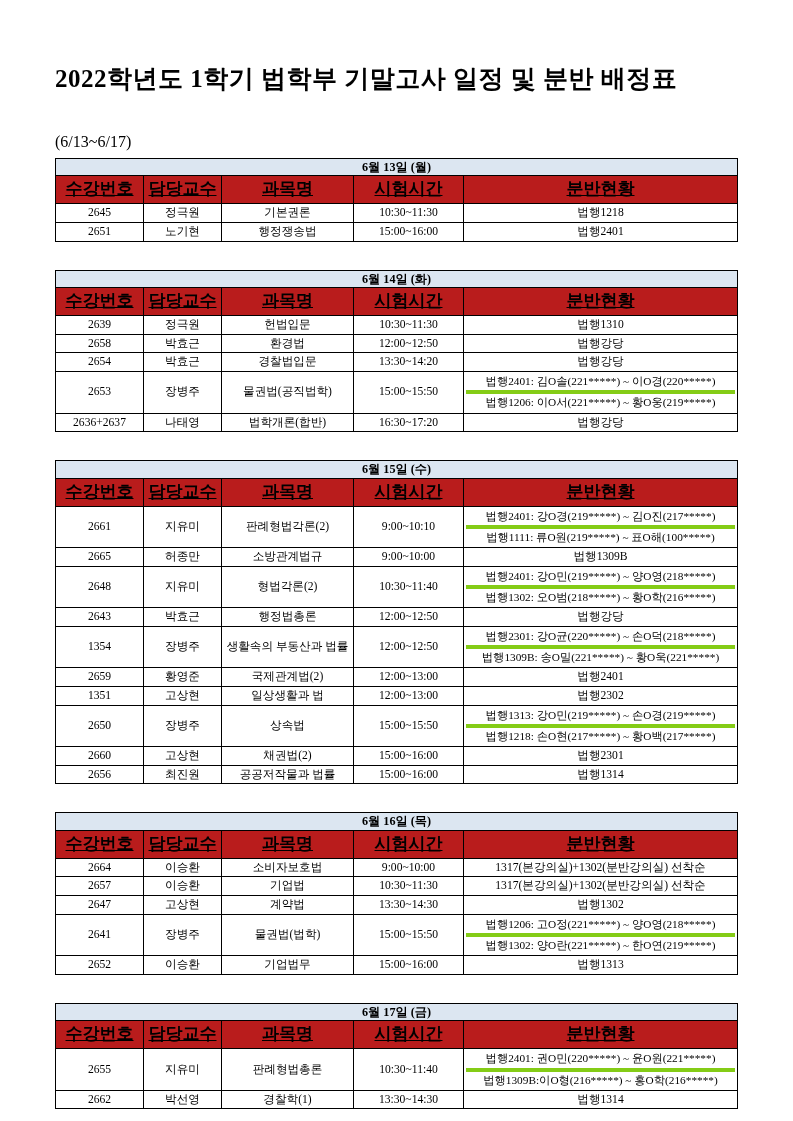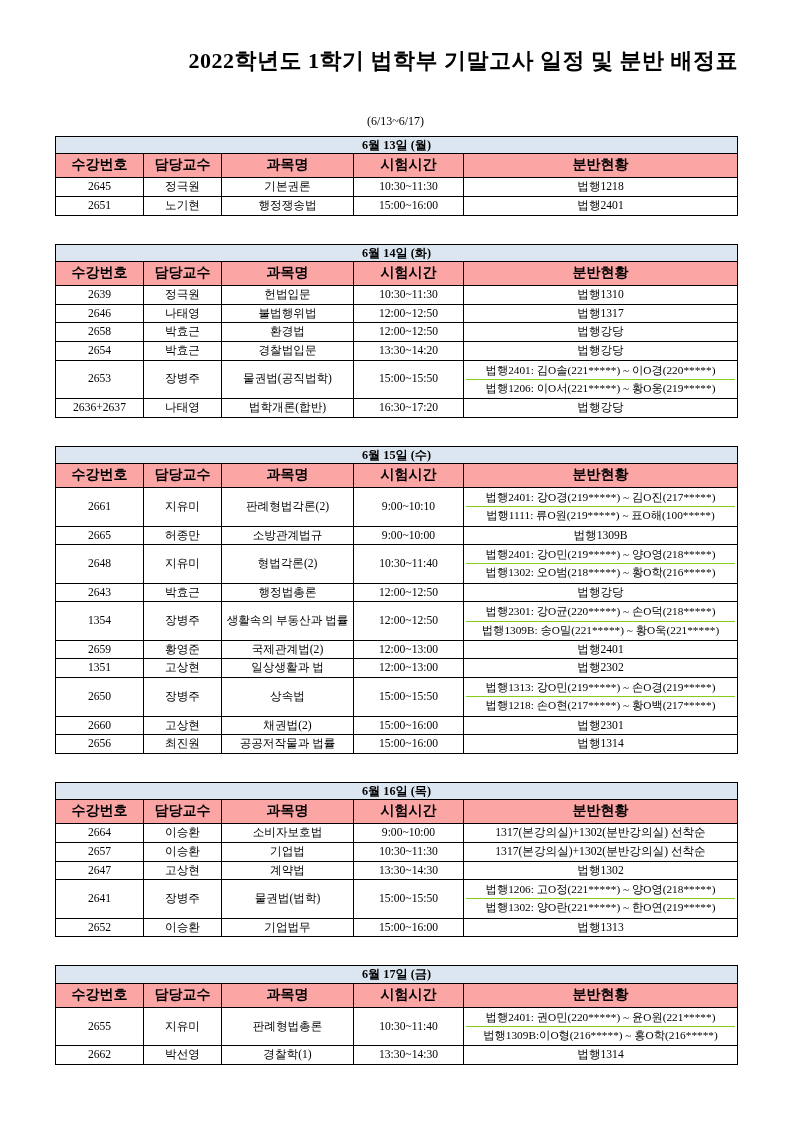--- a/index.html
+++ b/index.html
@@ -15,30 +15,30 @@
     position: relative;
   }
   .page {
     width: 793px;
     height: 1121px;
     box-sizing: border-box;
     padding: 0 55px;
     position: relative;
   }
   .doc-title {
-    text-align: right;
-    font-size: 22px;
+    text-align: left;
+    font-size: 25px;
     font-weight: bold;
     letter-spacing: 0.5px;
-    margin-top: 46px;
+    margin-top: 62px;
     margin-bottom: 0;
   }
   .date-range {
-    text-align: center;
-    font-size: 12px;
+    text-align: left;
+    font-size: 16px;
     margin-top: 38px;
     margin-right: 2px;
     margin-bottom: 7px;
   }
   table.sched {
     width: 100%;
     border-collapse: collapse;
     table-layout: fixed;
     margin-bottom: 28px;
   }
@@ -51,31 +51,32 @@
     vertical-align: middle;
     font-weight: normal;
   }
   tr.day-head td {
     background: #dce6f1;
     font-size: 12.2px;
     font-weight: bold;
     padding: 0;
   }
   tr.col-head td {
-    background: #fca5a5;
+    background: #b91c1c;
     font-weight: bold;
-    font-size: 14px;
+    font-size: 17px;
     padding: 2px;
+    text-decoration: underline;
   }
   td.sub {
     padding: 0;
     border: none;
   }
   td.sub .line {
-    border-bottom: 1px solid #84cc16;
+    border-bottom: 4px solid #84cc16;
     padding: 1px 2px;
     font-size: 11.3px;
     line-height: 1.35;
   }
   td.sub .line:last-child {
     border-bottom: none;
   }
   .c0 { width: 88px; }
   .c1 { width: 78px; }
   .c2 { width: 132px; }
@@ -144,27 +145,20 @@
             <td>분반현황</td>
           </tr>
           <tr>
             <td>2639</td>
             <td>정극원</td>
             <td>헌법입문</td>
             <td>10:30~11:30</td>
             <td>법행1310</td>
           </tr>
           <tr>
-            <td>2646</td>
-            <td>나태영</td>
-            <td>불법행위법</td>
-            <td>12:00~12:50</td>
-            <td>법행1317</td>
-          </tr>
-          <tr>
             <td>2658</td>
             <td>박효근</td>
             <td>환경법</td>
             <td>12:00~12:50</td>
             <td>법행강당</td>
           </tr>
           <tr>
             <td>2654</td>
             <td>박효근</td>
             <td>경찰법입문</td>

